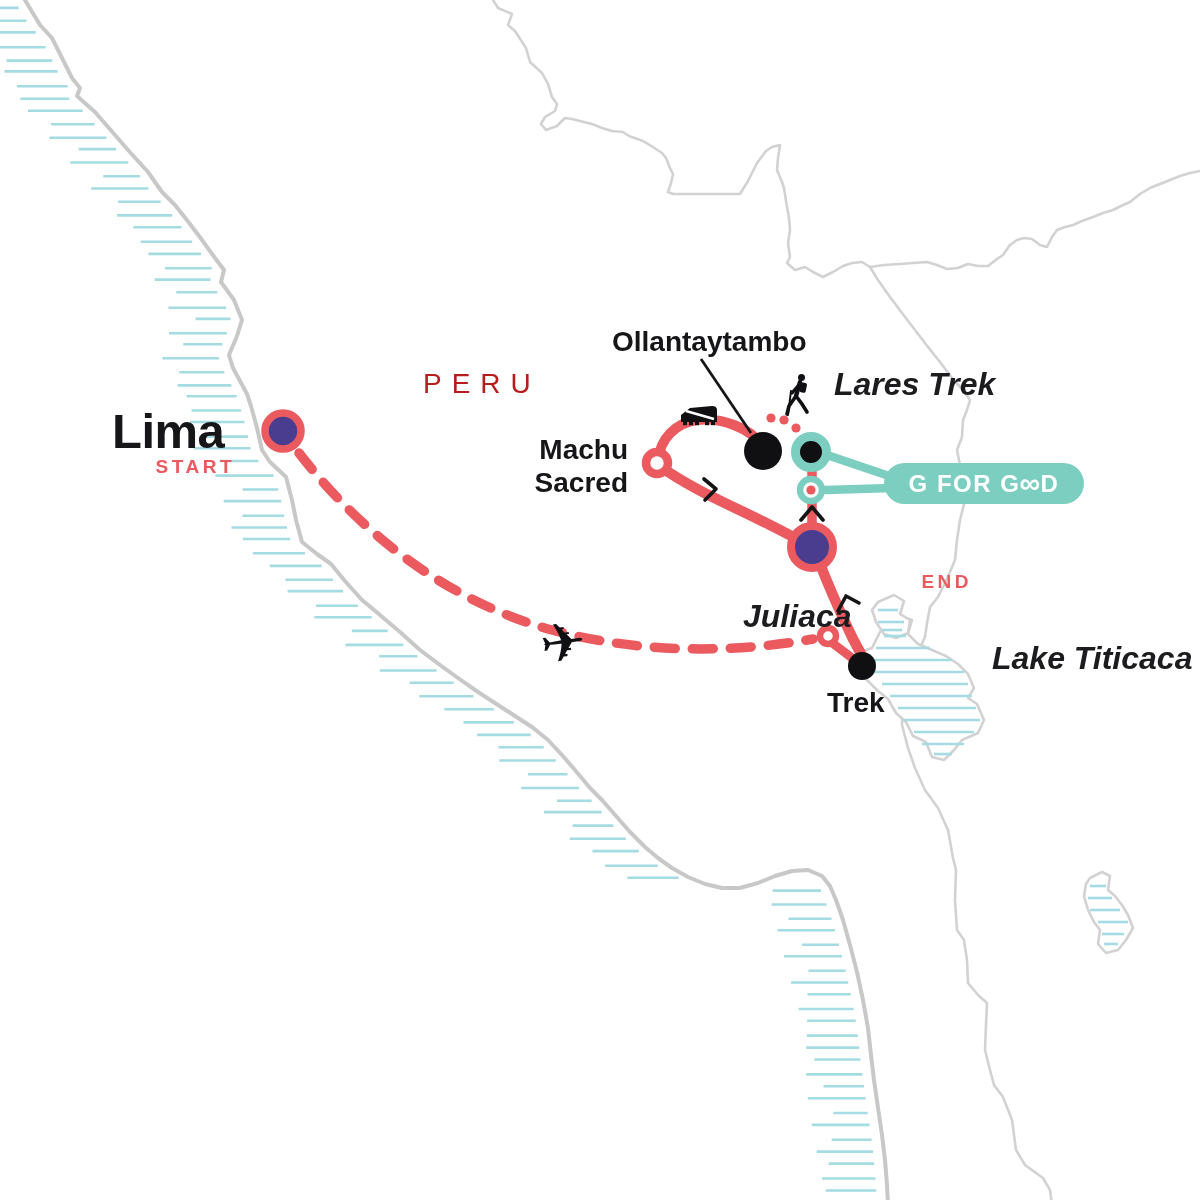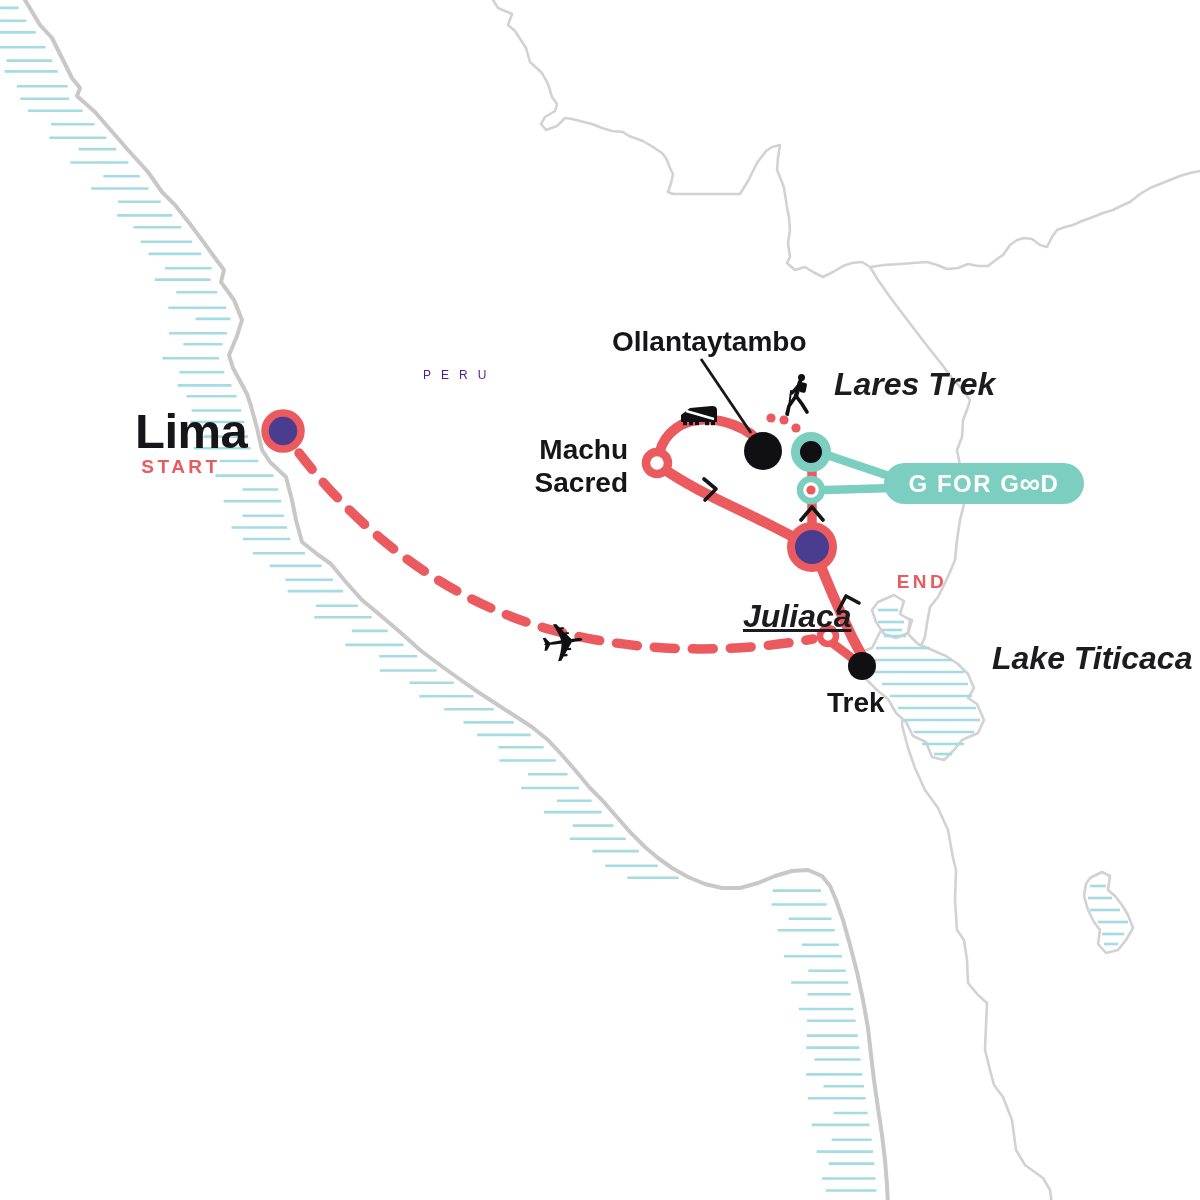--- a/index.html
+++ b/index.html
@@ -2,23 +2,23 @@
 <html><head>
 <meta charset="utf-8">
 <style>
   html,body{margin:0;padding:0;background:#ffffff;}
   #stage{position:relative;width:1200px;height:1200px;background:#ffffff;overflow:hidden;
          font-family:"Liberation Sans","DejaVu Sans",sans-serif;color:#161618;}
   #mapsvg{position:absolute;left:0;top:0;}
   .lbl{position:absolute;white-space:nowrap;}
   .city-big{font-size:49px;font-weight:800;letter-spacing:-.5px;color:#161618;}
   .city-mid{font-size:28px;font-weight:700;color:#161618;}
-  .tag{font-size:19px;font-weight:800;letter-spacing:3.5px;color:#EA5A5F;text-align:center;}
+  .tag{font-size:19px;font-weight:800;letter-spacing:3.5px;color:#EA5A5F;text-align:right;}
   .ital{font-size:32px;font-style:italic;font-weight:600;color:#1c1c1f;}
-  .country{font-size:12px;font-weight:400;letter-spacing:10px;color:#4c1d95;}
+  .country{font-size:28px;font-weight:400;letter-spacing:10px;color:#b91c1c;}
   .two-line{text-align:right;line-height:33px;}
   .two-line span{display:block;}
   #gfg-badge{position:absolute;left:884px;top:463px;width:200px;height:41px;border-radius:21px;
              background:#7CCFC0;display:flex;align-items:center;justify-content:center;
              color:#ffffff;font-weight:800;font-size:24px;letter-spacing:1.5px;}
   #gfg-badge .inf{font-size:29px;font-weight:800;line-height:0;margin:0 -1px;position:relative;top:-1px;}
 </style>
 </head>
 <body>
 
@@ -213,21 +213,21 @@
   <g>
     <circle cx="811" cy="490" r="11" fill="#ffffff" stroke="#7CCFC0" stroke-width="6.5"></circle>
     <circle cx="811" cy="490" r="4.6" fill="#EA5A5F"></circle>
   </g>
   <circle cx="828" cy="636" r="8" fill="#ffffff" stroke="#EA5A5F" stroke-width="6.5"></circle>
   <circle cx="862" cy="666" r="14" fill="#101013"></circle>
   <circle cx="283" cy="431" r="18" fill="#4A3D8F" stroke="#EA5A5F" stroke-width="7.5"></circle>
   <circle cx="812" cy="547" r="21" fill="#4A3D8F" stroke="#EA5A5F" stroke-width="8"></circle>
 </svg>
 
-<div class="lbl city-big" style="left:135px;top:403px;">Lima</div>
+<div class="lbl city-big" style="left:112px;top:403px;">Lima</div>
 <div class="lbl tag" style="left:127px;top:456px;width:108px;">START</div>
 
 <div class="lbl country" style="left:423px;top:368px;">PERU</div>
 
 <div class="lbl city-mid" style="left:612px;top:326px;">Ollantaytambo</div>
 
 <div class="lbl ital" style="left:834px;top:366px;">Lares Trek</div>
 
 <div class="lbl city-mid two-line" style="left:495px;top:433px;width:133px;">
   <span>Machu</span>
@@ -236,19 +236,19 @@
 
 
 <div id="gfg-badge">
   <span>G FOR G</span>
       <span class="inf">∞</span>
       <span>D</span>
 </div>
 
 <div class="lbl tag" style="left:872px;top:571px;width:100px;">END</div>
 
-<div class="lbl ital" style="left:743px;top:598px;text-decoration:underline;">Juliaca</div>
+<div class="lbl ital" style="left:743px;top:598px;">Juliaca</div>
 
 <div class="lbl city-mid" style="left:827px;top:687px;">Trek</div>
 
 <div class="lbl ital" style="left:992px;top:640px;">Lake Titicaca</div>
 
 </div>
 
 </body></html>

